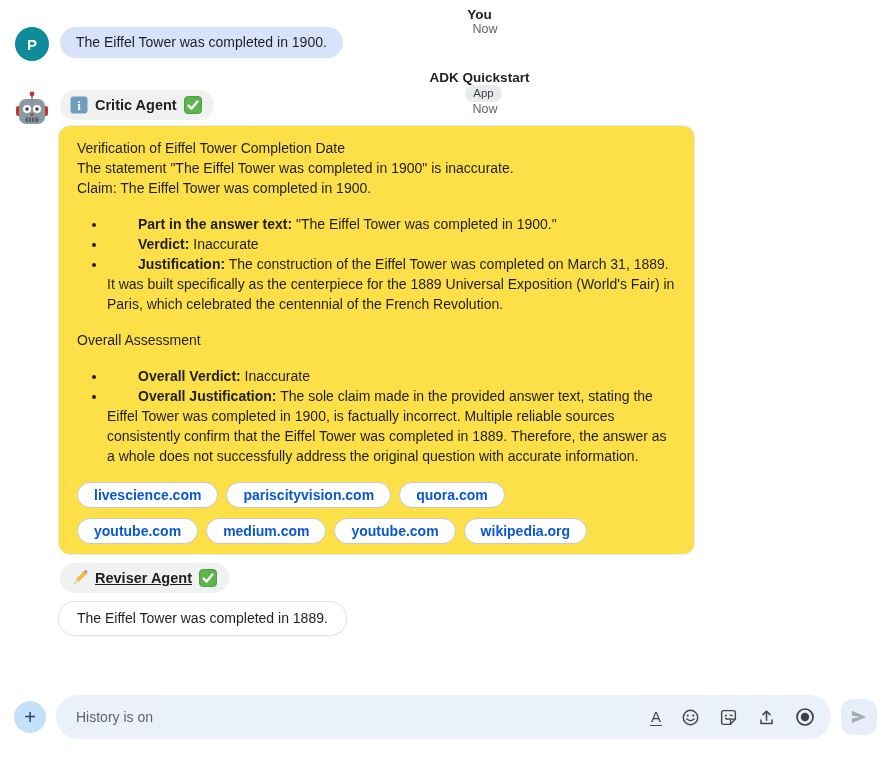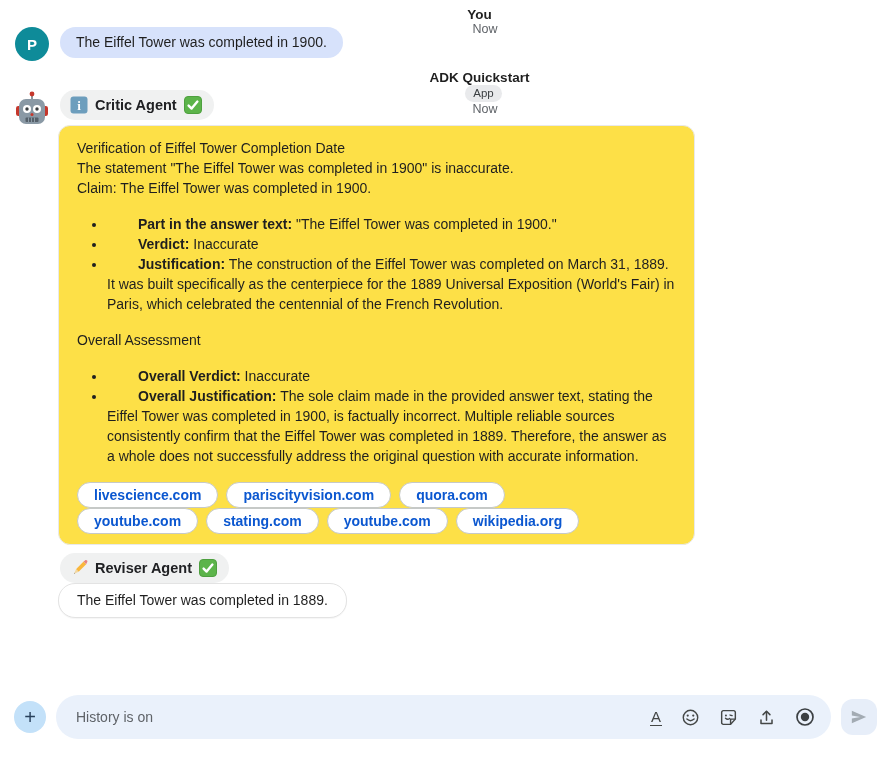--- a/index.html
+++ b/index.html
@@ -30,47 +30,47 @@
     font-size:15px; font-weight:700;
   }
   .robot-avatar { position:absolute; left:13px; top:0; width:38px; height:38px; }
 
   
   .user-bubble {
     display:inline-block; margin-left:60px; background:#d7e2fb;
     border-radius:16px; padding:6px 16px; font-size:14px; line-height:19px;
   }
   .reviser-bubble {
-    display:inline-block; margin-left:58px; background:#fff;
+    display:inline-block; margin-left:58px; margin-top:8px; background:#fff;
     border:1px solid #e3e3e3; border-radius:17px; padding:7px 18px;
     font-size:14px; line-height:19px; box-shadow:0 1px 1px rgba(0,0,0,0.04);
   }
 
   
   .agent-pill {
     display:inline-flex; align-items:center; gap:7px; margin-left:60px;
     background:#f0f1f1; border-radius:15px; height:30px; padding:0 12px 0 10px;
   }
   .agent-pill .agent-title { font-size:14.5px; font-weight:700; color:#202124; }
-  .reviser-pill { margin-top:8px; }
+  .reviser-pill { margin-top:8px;text-decoration:underline; }
 
   
   .card {
     margin-left:58px; margin-top:5px; width:637px;
     background:#fde047; border:1px solid #e9e9e9; border-radius:12px;
     padding:12px 18px 10px 18px; font-size:14px; line-height:20px; color:#1f1f1f;
   }
   .card .intro div { }
   .card ul { margin:16px 0; padding-left:30px; }
   .card li { line-height:20px; }
   .card .b { font-weight:700;padding-left:31px; }
   .overall-heading { margin:0; }
 
   
-  .chips { display:flex; flex-direction:column; margin-top:16px; }
+  .chips { display:flex; flex-direction:column; gap:10px; margin-top:16px; }
   .chip-row { display:flex; gap:8px; }
   .chip {
     display:inline-flex; align-items:center; height:26px; padding:0 16px;
     border:1px solid #c6c9c7; border-radius:13px; background:#fff;
     color:#0b57d0; font-size:14px; font-weight:600; text-decoration:none;
     white-space:nowrap; cursor:pointer;
   }
 
   
   .composer {
@@ -205,21 +205,21 @@
         </ul>
 
         <div class="chips">
           <div class="chip-row">
             <a class="chip">livescience.com</a>
             <a class="chip">pariscityvision.com</a>
             <a class="chip">quora.com</a>
           </div>
           <div class="chip-row">
             <a class="chip">youtube.com</a>
-            <a class="chip">stating.com</a>
+            <a class="chip">medium.com</a>
             <a class="chip">youtube.com</a>
             <a class="chip">wikipedia.org</a>
           </div>
         </div>
       </div>
 
       
       <div>
         <div class="agent-pill reviser-pill">
           <span style="display:flex;">

